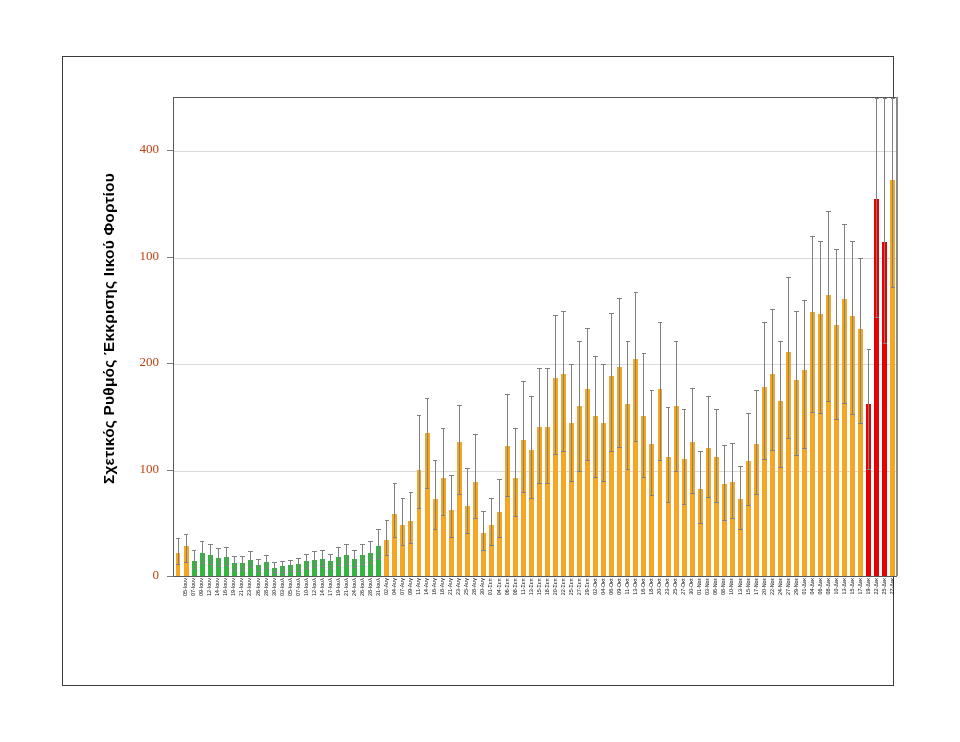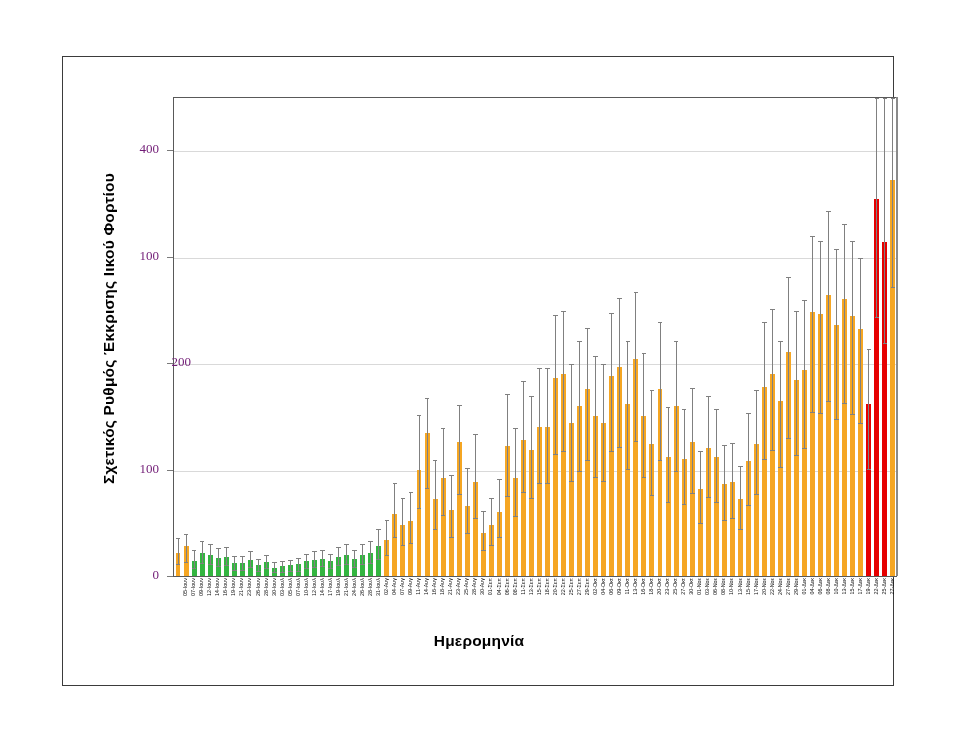--- a/index.html
+++ b/index.html
@@ -39,21 +39,21 @@
   #plot-right-edge{
     position:absolute;left:833px;top:40px;width:1.6px;height:479px;background:#8a8a8a;
   }
   #plot-bottom-edge{
     position:absolute;left:110px;top:518.6px;width:724px;height:1.4px;background:#595959;
   }
 
   .gridline{position:absolute;left:0;width:100%;height:1px;background:#d9d9d9;}
   .ytick-label{
     position:absolute;right:0;width:44px;text-align:right;
-    font-size:13px;color:#701a75;font-family:"Liberation Serif",serif;
+    font-size:13px;color:#c2410c;font-family:"Liberation Serif",serif;
   }
   .ytick-mark{position:absolute;width:6px;height:1px;background:#7a7a7a;}
 
   
   .bar{position:absolute;bottom:0;}
   .errbar-line{position:absolute;width:1px;background:#808080;}
   .errbar-cap{position:absolute;height:1px;background:#808080;}
 
   
   .xtick{
@@ -441,21 +441,21 @@
       </div>
     <div id="plot-right-edge"></div>
     <div id="plot-bottom-edge"></div>
 
     <div id="ytick-layer">
         <div class="ytick-mark" style="left: 104px; top: 519px;"></div>
         <div class="ytick-label" style="right: 734px; top: 510px;">0</div>
         <div class="ytick-mark" style="left: 104px; top: 412.556px;"></div>
         <div class="ytick-label" style="right: 734px; top: 403.556px;">100</div>
         <div class="ytick-mark" style="left: 104px; top: 306.111px;"></div>
-        <div class="ytick-label" style="right: 702px; top: 297.111px;">200</div>
+        <div class="ytick-label" style="right: 734px; top: 297.111px;">200</div>
         <div class="ytick-mark" style="left: 104px; top: 199.667px;"></div>
         <div class="ytick-label" style="right: 734px; top: 190.667px;">100</div>
         <div class="ytick-mark" style="left: 104px; top: 93.2222px;"></div>
         <div class="ytick-label" style="right: 734px; top: 84.2222px;">400</div>
       </div>
     <div id="xtick-strip">
         <div class="xtick" style="left: 6.21667px;">05-Ιουν</div>
         <div class="xtick" style="left: 14.25px;">07-Ιουν</div>
         <div class="xtick" style="left: 22.2833px;">09-Ιουν</div>
         <div class="xtick" style="left: 30.3167px;">12-Ιουν</div>
@@ -540,16 +540,15 @@
         <div class="xtick" style="left: 664.95px;">13-Δεκ</div>
         <div class="xtick" style="left: 672.983px;">15-Δεκ</div>
         <div class="xtick" style="left: 681.017px;">17-Δεκ</div>
         <div class="xtick" style="left: 689.05px;">19-Δεκ</div>
         <div class="xtick" style="left: 697.083px;">22-Δεκ</div>
         <div class="xtick" style="left: 705.117px;">25-Δεκ</div>
         <div class="xtick" style="left: 713.15px;">27-Δεκ</div>
         <div class="xtick" style="left: 721.183px;"></div>
       </div>
 
-    <div id="x-axis-title">Ημερομηνία</div>
   </div>
 
 </div>
 
 </body></html>

